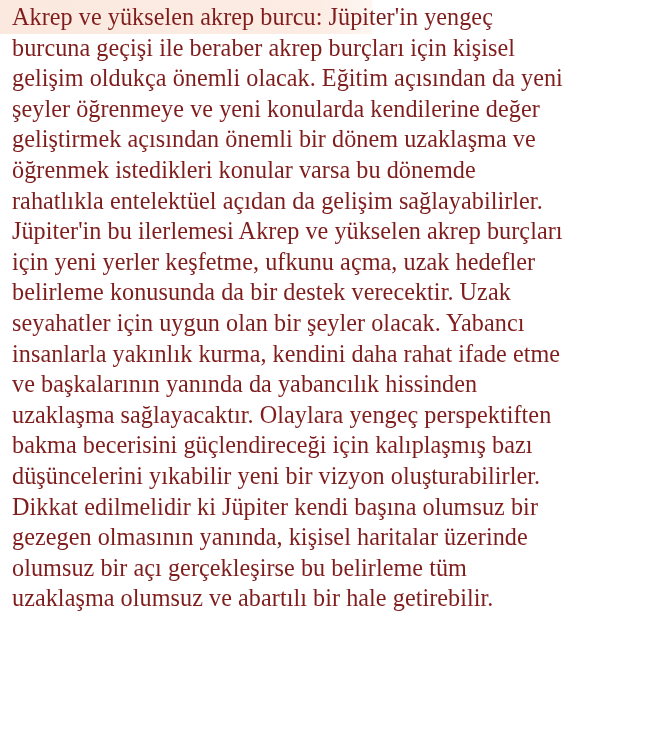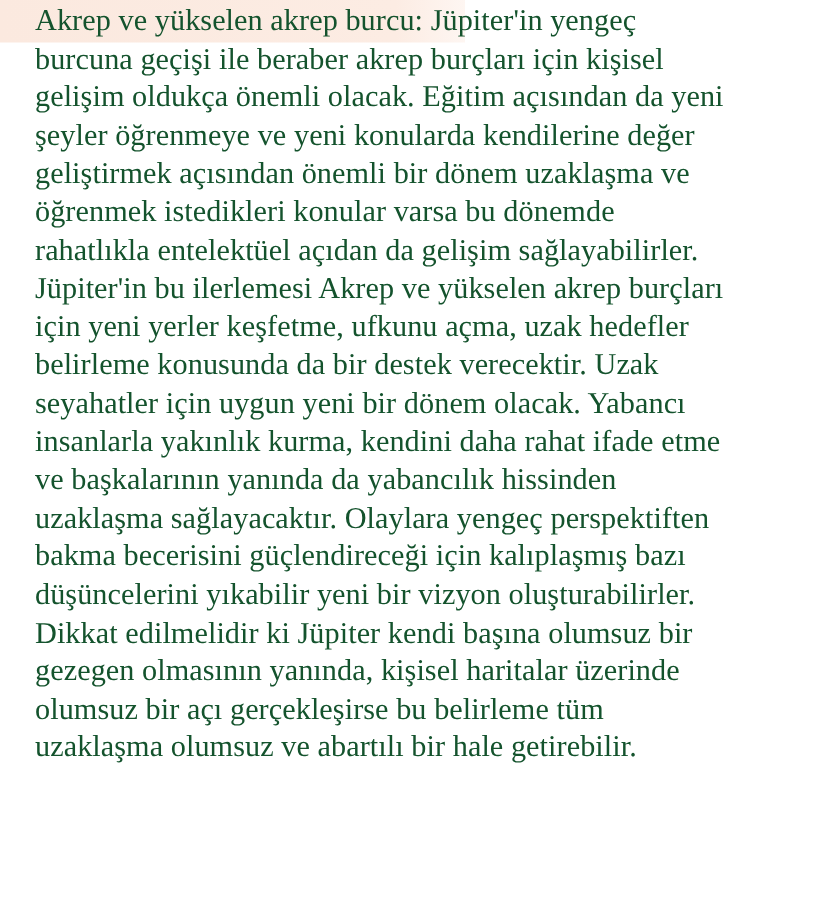--- a/index.html
+++ b/index.html
@@ -26,43 +26,42 @@
     position: absolute;
     left: 12px;
     top: 2px;
     width: 636px;
     z-index: 1;
   }
   .line {
     font-family: "Liberation Serif", "DejaVu Serif", serif;
     font-size: 24.2px;
     line-height: 30.6px;
-    color: #14532d;
+    color: #7f1d1d;
     white-space: nowrap;
     letter-spacing: 0.05px;
-    margin-left: 16px;
   }
 </style>
 </head>
 <body>
 
 <div class="highlight-band"></div>
 
 <div class="article">
   <div class="line">Akrep ve yükselen akrep burcu: Jüpiter'in yengeç</div>
   <div class="line">burcuna geçişi ile beraber akrep burçları için kişisel</div>
   <div class="line">gelişim oldukça önemli olacak. Eğitim açısından da yeni</div>
   <div class="line">şeyler öğrenmeye ve yeni konularda kendilerine değer</div>
   <div class="line">geliştirmek açısından önemli bir dönem uzaklaşma ve</div>
   <div class="line">öğrenmek istedikleri konular varsa bu dönemde</div>
   <div class="line">rahatlıkla entelektüel açıdan da gelişim sağlayabilirler.</div>
   <div class="line">Jüpiter'in bu ilerlemesi Akrep ve yükselen akrep burçları</div>
   <div class="line">için yeni yerler keşfetme, ufkunu açma, uzak hedefler</div>
   <div class="line">belirleme konusunda da bir destek verecektir. Uzak</div>
-  <div class="line">seyahatler için uygun yeni bir dönem olacak. Yabancı</div>
+  <div class="line">seyahatler için uygun olan bir şeyler olacak. Yabancı</div>
   <div class="line">insanlarla yakınlık kurma, kendini daha rahat ifade etme</div>
   <div class="line">ve başkalarının yanında da yabancılık hissinden</div>
   <div class="line">uzaklaşma sağlayacaktır. Olaylara yengeç perspektiften</div>
   <div class="line">bakma becerisini güçlendireceği için kalıplaşmış bazı</div>
   <div class="line">düşüncelerini yıkabilir yeni bir vizyon oluşturabilirler.</div>
   <div class="line">Dikkat edilmelidir ki Jüpiter kendi başına olumsuz bir</div>
   <div class="line">gezegen olmasının yanında, kişisel haritalar üzerinde</div>
   <div class="line">olumsuz bir açı gerçekleşirse bu belirleme tüm</div>
   <div class="line">uzaklaşma olumsuz ve abartılı bir hale getirebilir.</div>
 

